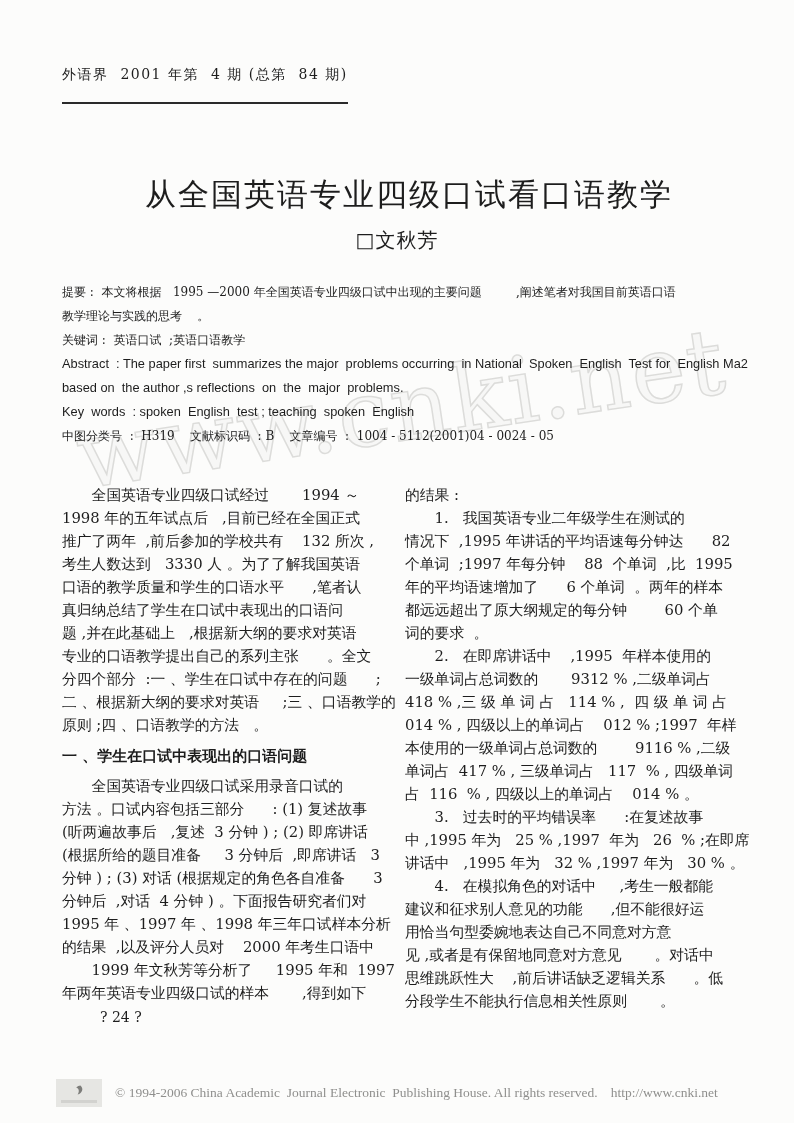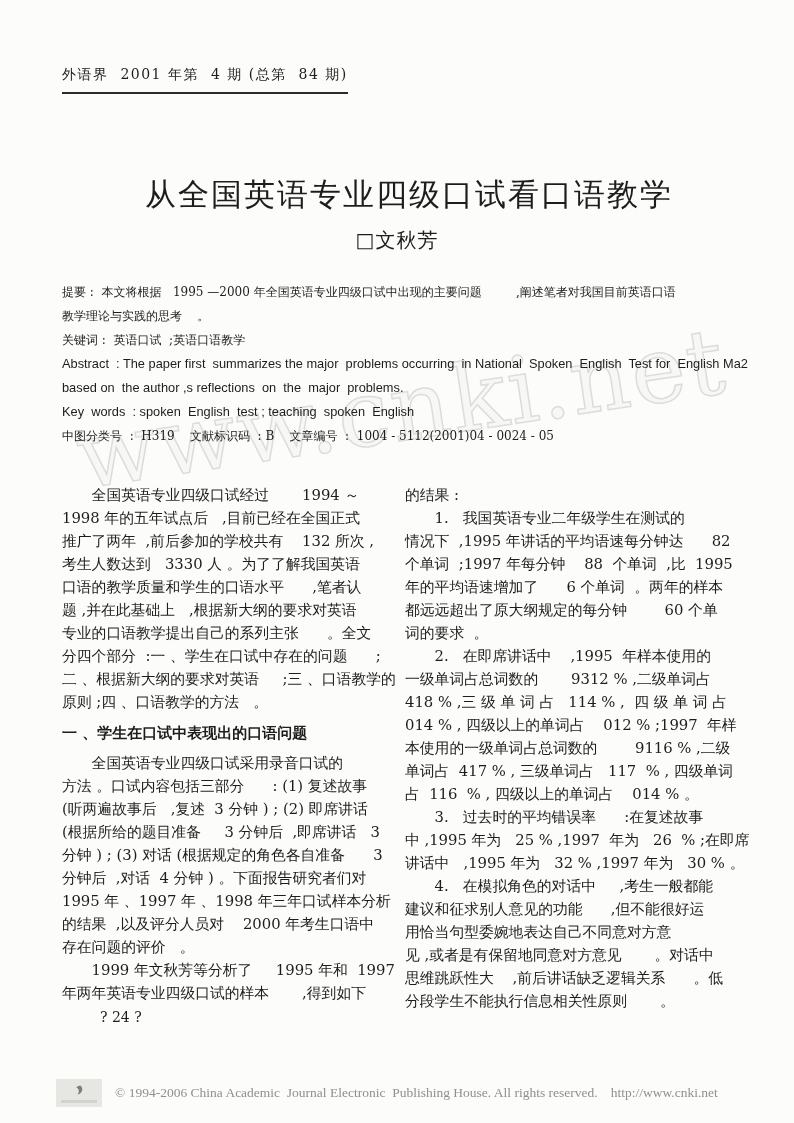--- a/index.html
+++ b/index.html
@@ -9,21 +9,21 @@
     margin:0 auto;
     background:#fcfcfb;
     color:#1d1d1d;
     font-family:"DejaVu Serif","Liberation Serif",serif;
     overflow:hidden;
   }
   .journal-header {
     position:absolute; left:62px; top:66px;
     font-size:14px; letter-spacing:1.5px;
     border-bottom:2px solid #2a2a2a;
-    padding-bottom:8px;
+    padding-bottom:18px;
     white-space:pre;
   }
   .article-title {
     position:absolute; top:162px; left:0; width:100%;
     text-align:center;
     font-size:31px; font-weight:400; letter-spacing:2px;
     margin:12px;
   }
   .article-author {
     position:absolute; top:227px; left:0; width:100%;
@@ -111,37 +111,37 @@
 
   <div class="body-columns">
 
     <div class="col">
       <div class="para">
           <div class="line">　　全国英语专业四级口试经过       1994 ～</div>
           <div class="line">1998 年的五年试点后   ,目前已经在全国正式</div>
           <div class="line">推广了两年  ,前后参加的学校共有    132 所次 ,</div>
           <div class="line">考生人数达到   3330 人 。为了了解我国英语</div>
           <div class="line">口语的教学质量和学生的口语水平      ,笔者认</div>
+          <div class="line">真归纳总结了学生在口试中表现出的口语问</div>
           <div class="line">题 ,并在此基础上   ,根据新大纲的要求对英语</div>
           <div class="line">专业的口语教学提出自己的系列主张      。全文</div>
           <div class="line">分四个部分  :一 、学生在口试中存在的问题      ;</div>
           <div class="line">二 、根据新大纲的要求对英语     ;三 、口语教学的</div>
           <div class="line">原则 ;四 、口语教学的方法   。</div>
         </div>
       <div class="section-heading">一 、学生在口试中表现出的口语问题</div>
       <div class="para">
           <div class="line">　　全国英语专业四级口试采用录音口试的</div>
           <div class="line">方法 。口试内容包括三部分      : (1) 复述故事</div>
           <div class="line">(听两遍故事后   ,复述  3 分钟 ) ; (2) 即席讲话</div>
           <div class="line">(根据所给的题目准备     3 分钟后  ,即席讲话   3</div>
           <div class="line">分钟 ) ; (3) 对话 (根据规定的角色各自准备      3</div>
           <div class="line">分钟后  ,对话  4 分钟 ) 。下面报告研究者们对</div>
           <div class="line">1995 年 、1997 年 、1998 年三年口试样本分析</div>
           <div class="line">的结果  ,以及评分人员对    2000 年考生口语中</div>
-          <div class="line">存在问题的评价   。</div>
         </div>
       <div class="para">
           <div class="line">　　1999 年文秋芳等分析了     1995 年和  1997</div>
           <div class="line">年两年英语专业四级口试的样本       ,得到如下</div>
         </div>
       <div class="pagenum">? 24 ?</div>
     </div>
 
     <div class="col">
       <div class="para">

